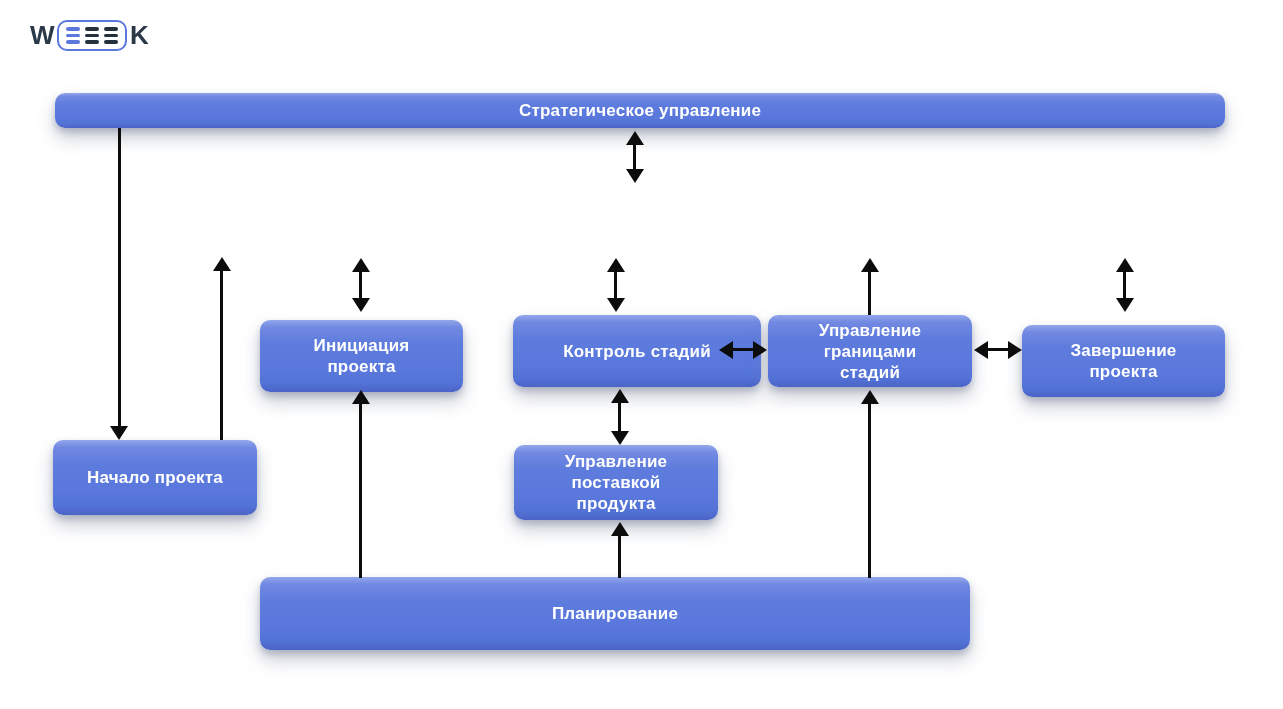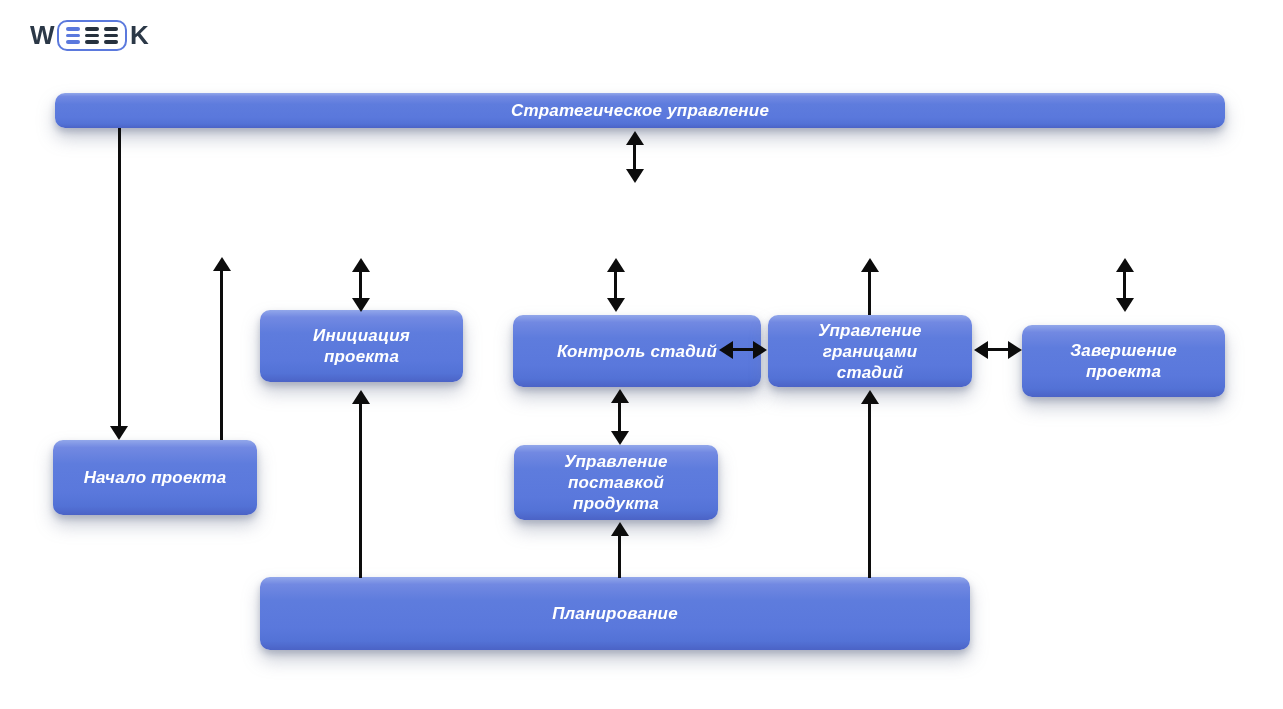--- a/index.html
+++ b/index.html
@@ -24,21 +24,20 @@
 
   
   .node {
     position:absolute;
     background:linear-gradient(180deg,#92a7ea 0%,#7289e2 10%,#5e7cdd 32%,#5a78dc 70%,#5372d6 88%,#4b63c6 100%);
     border-radius:10px;
     color:#ffffff; font-size:17px; font-weight:700; letter-spacing:0.2px;
     display:flex; align-items:center; justify-content:center;
     text-align:center; white-space:pre-line; line-height:21px;
     box-shadow:0 4px 6px rgba(90,100,130,0.30), 0 10px 18px rgba(120,130,155,0.40);
-    font-style:italic;
   }
 
   
   .vline { position:absolute; width:3px; background:#0c0c0c; }
   .hline { position:absolute; height:3px; background:#0c0c0c; }
   .tri-up, .tri-down, .tri-left, .tri-right { position:absolute; width:0; height:0; }
   .tri-up    { border-left:9px solid transparent; border-right:9px solid transparent; border-bottom:14px solid #0c0c0c; }
   .tri-down  { border-left:9px solid transparent; border-right:9px solid transparent; border-top:14px solid #0c0c0c; }
   .tri-left  { border-top:9px solid transparent; border-bottom:9px solid transparent; border-right:14px solid #0c0c0c; }
   .tri-right { border-top:9px solid transparent; border-bottom:9px solid transparent; border-left:14px solid #0c0c0c; }
@@ -66,21 +65,21 @@
           <i></i>
           <i></i>
         </span>
     </span>
     <span class="logo-letter">K</span>
   </div>
 
   <div class="node" style="left:55px; top:93px; width:1170px; height:35px;">Стратегическое управление</div>
 
 
-  <div class="node" style="left:260px; top:310px; width:203px; height:72px;">Инициация
+  <div class="node" style="left:260px; top:320px; width:203px; height:72px;">Инициация
 проекта</div>
 
   <div class="node" style="left:513px; top:315px; width:248px; height:72px;">Контроль стадий</div>
 
   <div class="node" style="left:768px; top:315px; width:204px; height:72px;">Управление
 границами
 стадий</div>
 
   <div class="node" style="left:1022px; top:315px; width:203px; height:72px;margin-top:10px;">Завершение
 проекта</div>

